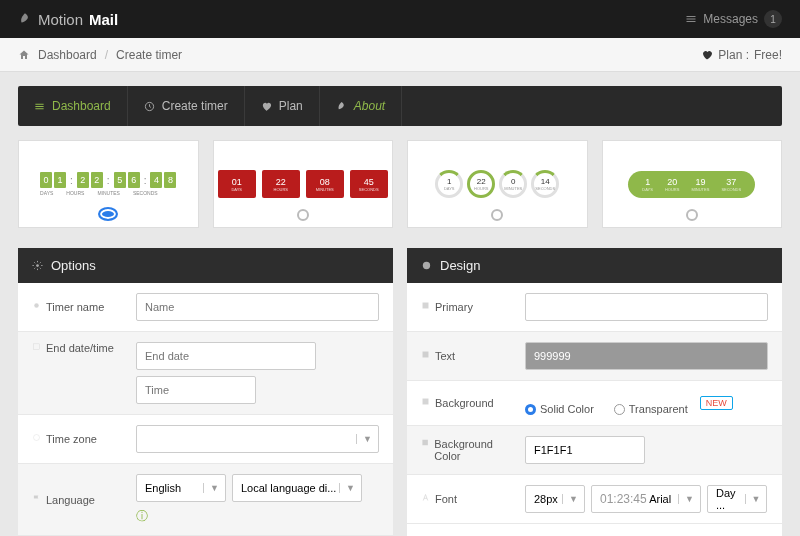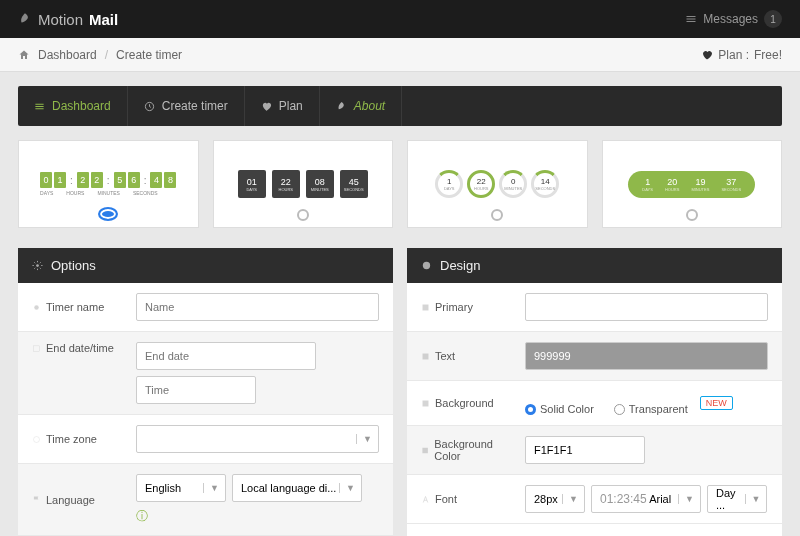--- a/index.html
+++ b/index.html
@@ -32,21 +32,21 @@
 .preview .radio { position:absolute; bottom:6px; width:12px; height:12px; border:2px solid #bbb; border-radius:50%; background:#fff; }
 .preview .radio.sel { border-color:#2b7de9; background:#2b7de9; box-shadow:inset 0 0 0 2px #fff; }
 
 .p1-row { display:flex; align-items:center; gap:3px; }
 .p1-grp { display:flex; align-items:center; gap:2px; }
 .p1-d { background:#8fb84a; color:#fff; width:12px; height:16px; font-size:9px; display:flex; align-items:center; justify-content:center; border-radius:1px; }
 .p1-c { color:#888; font-size:10px; padding:0 1px; }
 .p1-labs { display:flex; gap:13px; font-size:5px; color:#888; margin-top:2px; }
 
 .p2-row { display:flex; gap:6px; }
-.p2-box { background:#404040; color:#fff; width:28px; height:28px; display:flex; flex-direction:column; align-items:center; justify-content:center; border-radius:2px; }
+.p2-box { background:#b91c1c; color:#fff; width:38px; height:28px; display:flex; flex-direction:column; align-items:center; justify-content:center; border-radius:2px; }
 .p2-box .n { font-size:9px; }
 .p2-box .l { font-size:4px; opacity:.8; }
 
 .p3-row { display:flex; gap:4px; }
 .p3-ring { width:28px; height:28px; border:3px solid #e0e0e0; border-top-color:#8fb84a; border-radius:50%; display:flex; flex-direction:column; align-items:center; justify-content:center; }
 .p3-ring.big { border-color:#8fb84a; }
 .p3-ring .n { font-size:8px; color:#333; }
 .p3-ring .l { font-size:4px; color:#999; }
 
 .p4-pill { background:#8fb84a; border-radius:14px; padding:6px 14px; display:flex; gap:12px; }
@@ -54,21 +54,21 @@
 .p4-c .n { color:#fff; font-size:9px; }
 .p4-c .l { color:#dfe8ca; font-size:4px; }
 
 .panels { display:flex; gap:14px; margin:20px 18px 0; }
 .panel { background:#fff; flex:1; }
 .panel-hd { background:#2d2d2d; color:#eee; font-size:13px; padding:10px 14px; display:flex; align-items:center; gap:8px; }
 .panel-hd svg { width:11px; height:11px; }
 .row { display:flex; align-items:center; padding:10px 14px; border-bottom:1px solid #e8e8e8; gap:10px; }
 .row:nth-child(odd) { background:#f5f5f5; }
 .row.multi { align-items:flex-start; }
-.lbl { width:94px; font-size:11px; color:#555; display:flex; align-items:center; gap:5px; flex-shrink:0; }
+.lbl { width:94px; font-size:11px; color:#555; display:flex; gap:5px; flex-shrink:0; }
 .lbl svg { width:9px; height:9px; opacity:.4; }
 .ctrl { flex:1; display:flex; gap:6px; flex-wrap:wrap; align-items:center; }
 input[type=text], .sel { border:1px solid #ccc; border-radius:2px; padding:5px 8px; font-size:11px; height:28px; background:#fff; }
 .sel { display:flex; align-items:center; justify-content:space-between; cursor:pointer; }
 .sel .arr { width:18px; border-left:1px solid #ccc; text-align:center; color:#999; font-size:9px; margin-right:-4px; padding-left:4px; }
 .color-field { background:#000; color:#fff; flex:1; }
 .color-field.gray { background:#999; color:#fff; }
 .radio-inline { display:flex; align-items:center; gap:4px; font-size:11px; color:#555;margin-top:12px; }
 .radio-inline .r { width:11px; height:11px; border:1px solid #999; border-radius:50%; }
 .radio-inline .r.on { border:3px solid #2b7de9; }

